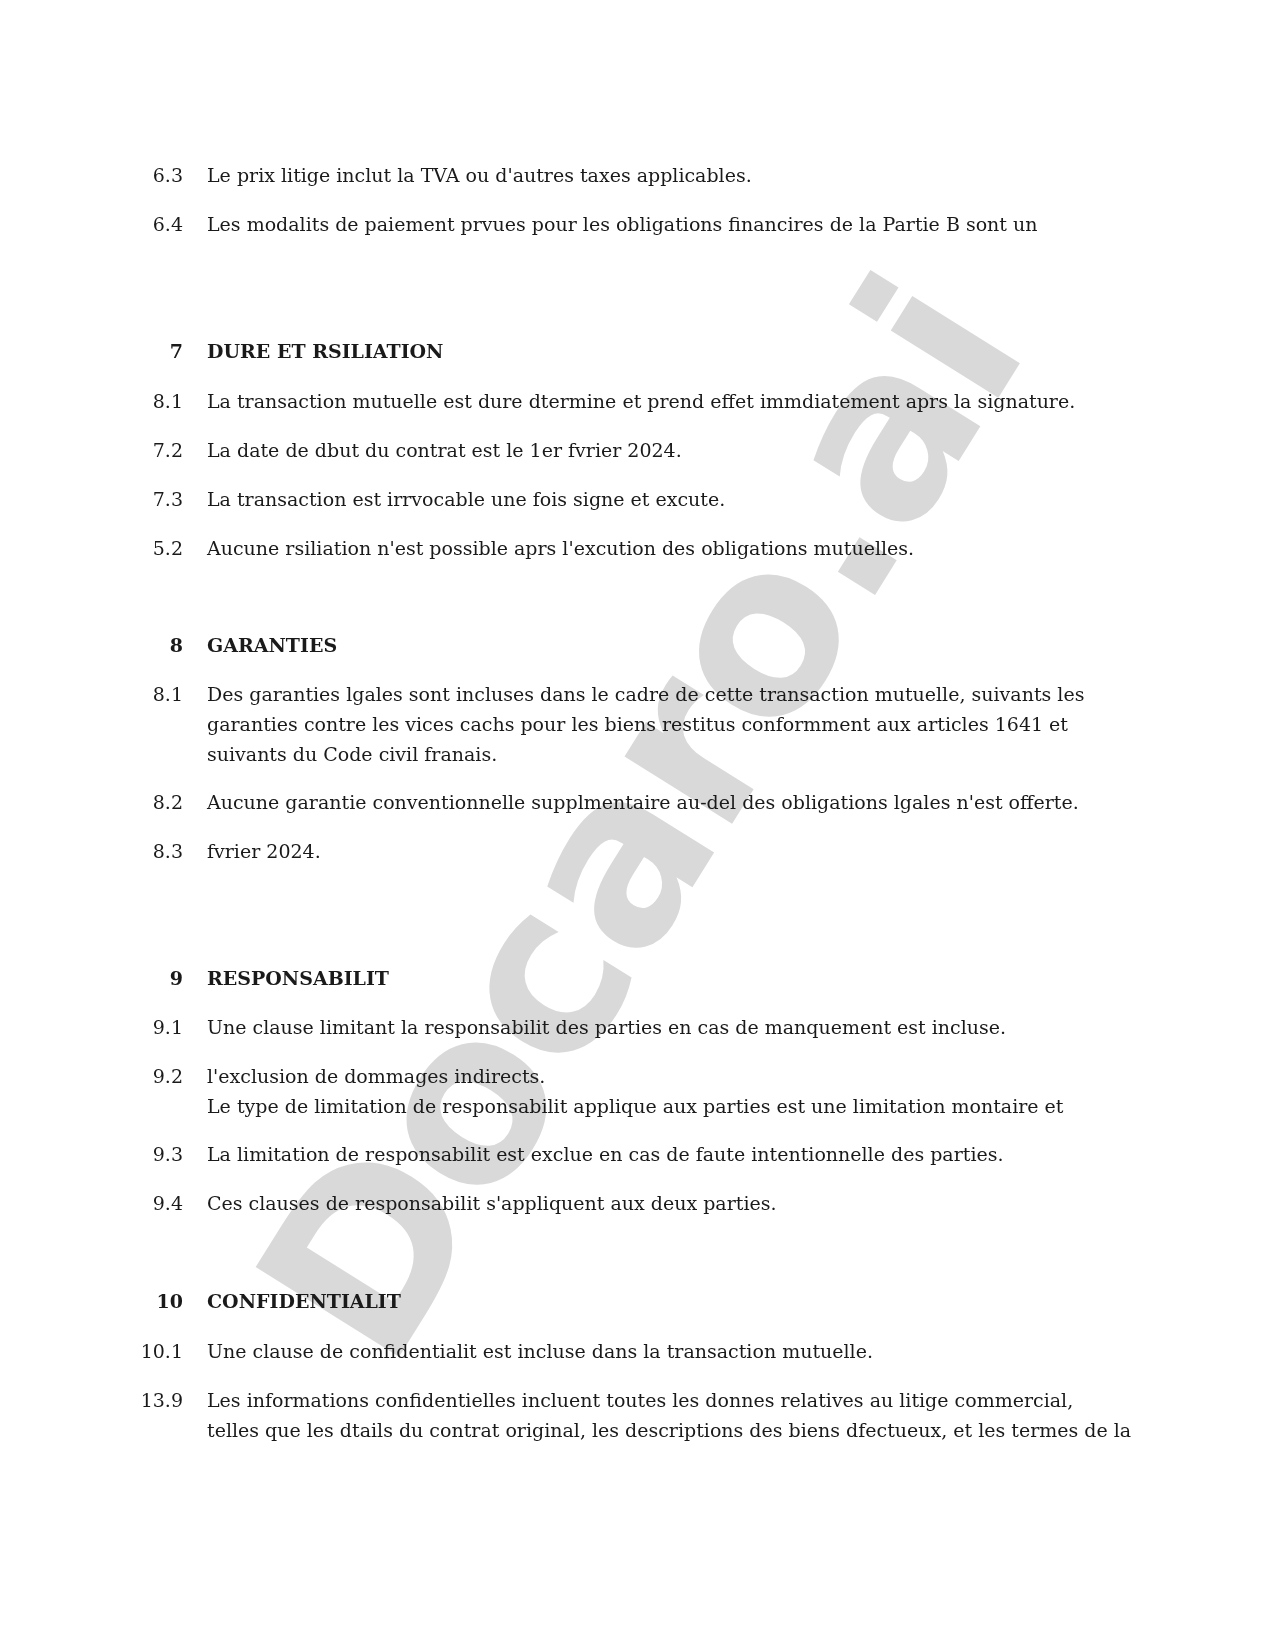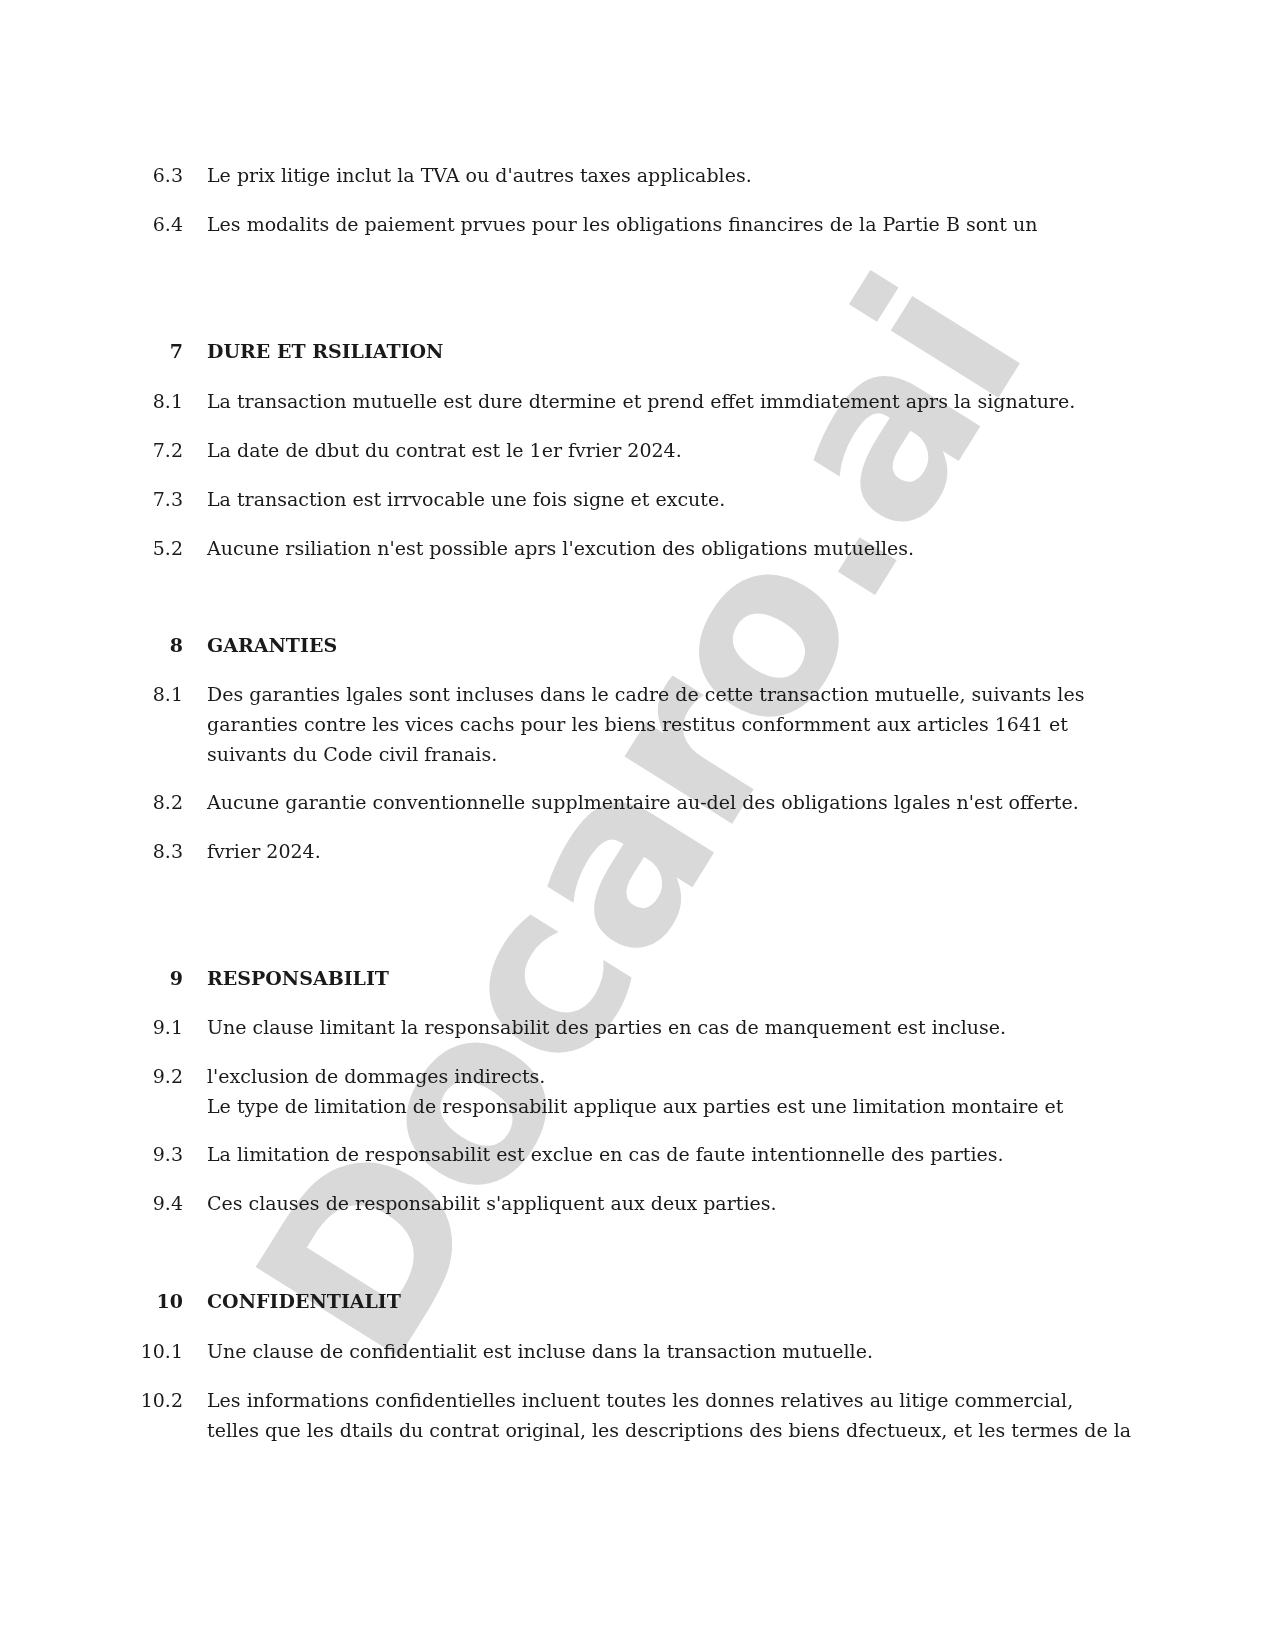--- a/index.html
+++ b/index.html
@@ -197,20 +197,20 @@
   </div>
 
   <div class="row" style="top:1336px;">
     <span class="num">10.1</span>
     <span class="txt">
       <span class="line">Une clause de confidentialit est incluse dans la transaction mutuelle.</span>
     </span>
   </div>
 
   <div class="row" style="top:1385px;">
-    <span class="num">10.2</span>
+    <span class="num">13.9</span>
     <span class="txt">
       <span class="line">Les informations confidentielles incluent toutes les donnes relatives au litige commercial,</span>
       <span class="line">telles que les dtails du contrat original, les descriptions des biens dfectueux, et les termes de la</span>
     </span>
   </div>
 
 </div>
 
 </body></html>

